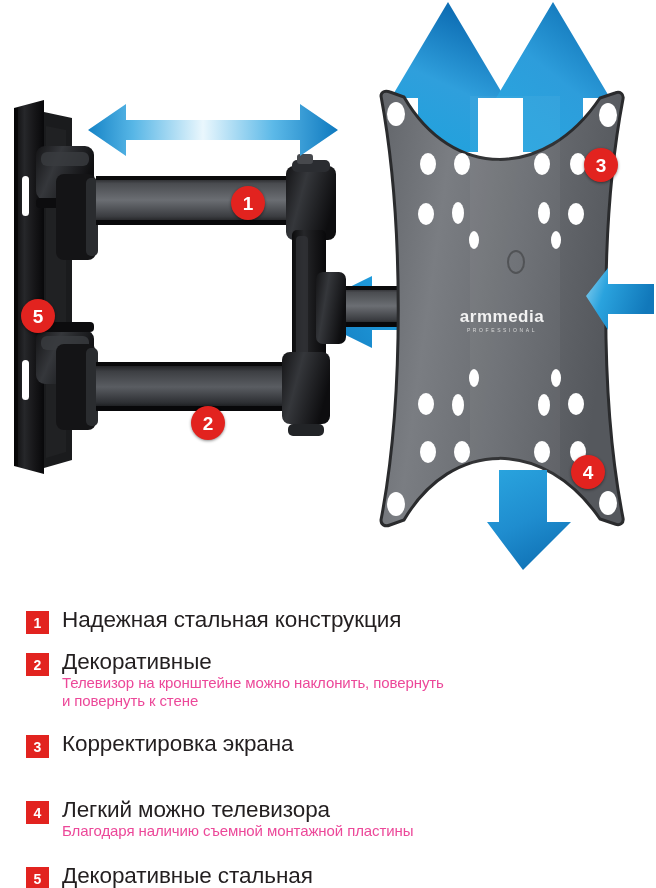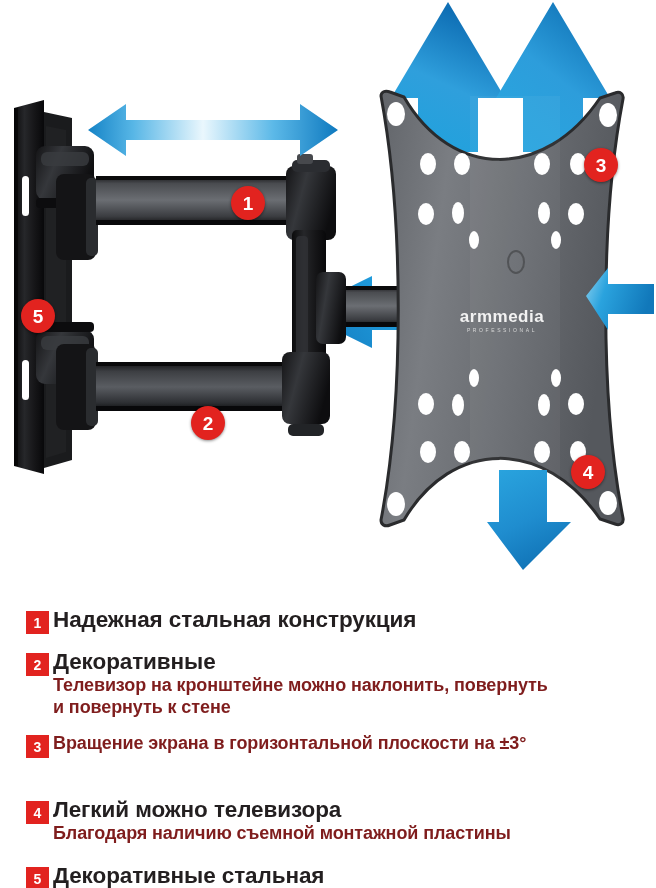--- a/index.html
+++ b/index.html
@@ -36,31 +36,31 @@
   }
   .lrow{position:absolute;left:26px;display:flex;align-items:flex-start;}
   .lbadge{
     width:23px;height:23px;flex:0 0 23px;
     background:#e2231f;color:#fff;
     font-size:14px;font-weight:bold;
     display:flex;align-items:center;justify-content:center;
     line-height:1;
     margin-top:3px;
   }
-  .ltext{margin-left:4px;font-weight:bold;}
+  .ltext{margin-left:13px;}
   .ltitle{
     font-size:22.5px;
     color:#231f20;
     line-height:1.08;
     white-space:nowrap;
     letter-spacing:-0.1px;
   }
   .lsub{
-    font-size:18px;
-    color:#7f1d1d;
+    font-size:15px;
+    color:#ec4899;
     line-height:1.13;
     margin-top:1px;
     white-space:nowrap;
     letter-spacing:-0.1px;
   }
 </style>
 </head>
 <body>
 
 <div id="root">
@@ -317,21 +317,21 @@
         <div class="lsub">Телевизор на кронштейне можно наклонить, повернуть</div>
         <div class="lsub">и повернуть к стене</div>
       </div>
     </div>
 
     <div class="lrow" style="top:132px;">
       <div class="lbadge">
         <span>3</span>
       </div>
       <div class="ltext">
-        <div class="lsub">Вращение экрана в горизонтальной плоскости на ±3°</div>
+        <div class="ltitle">Корректировка экрана</div>
       </div>
     </div>
 
     <div class="lrow" style="top:198px;">
       <div class="lbadge">
         <span>4</span>
       </div>
       <div class="ltext">
         <div class="ltitle">Легкий можно телевизора</div>
         <div class="lsub">Благодаря наличию съемной монтажной пластины</div>

